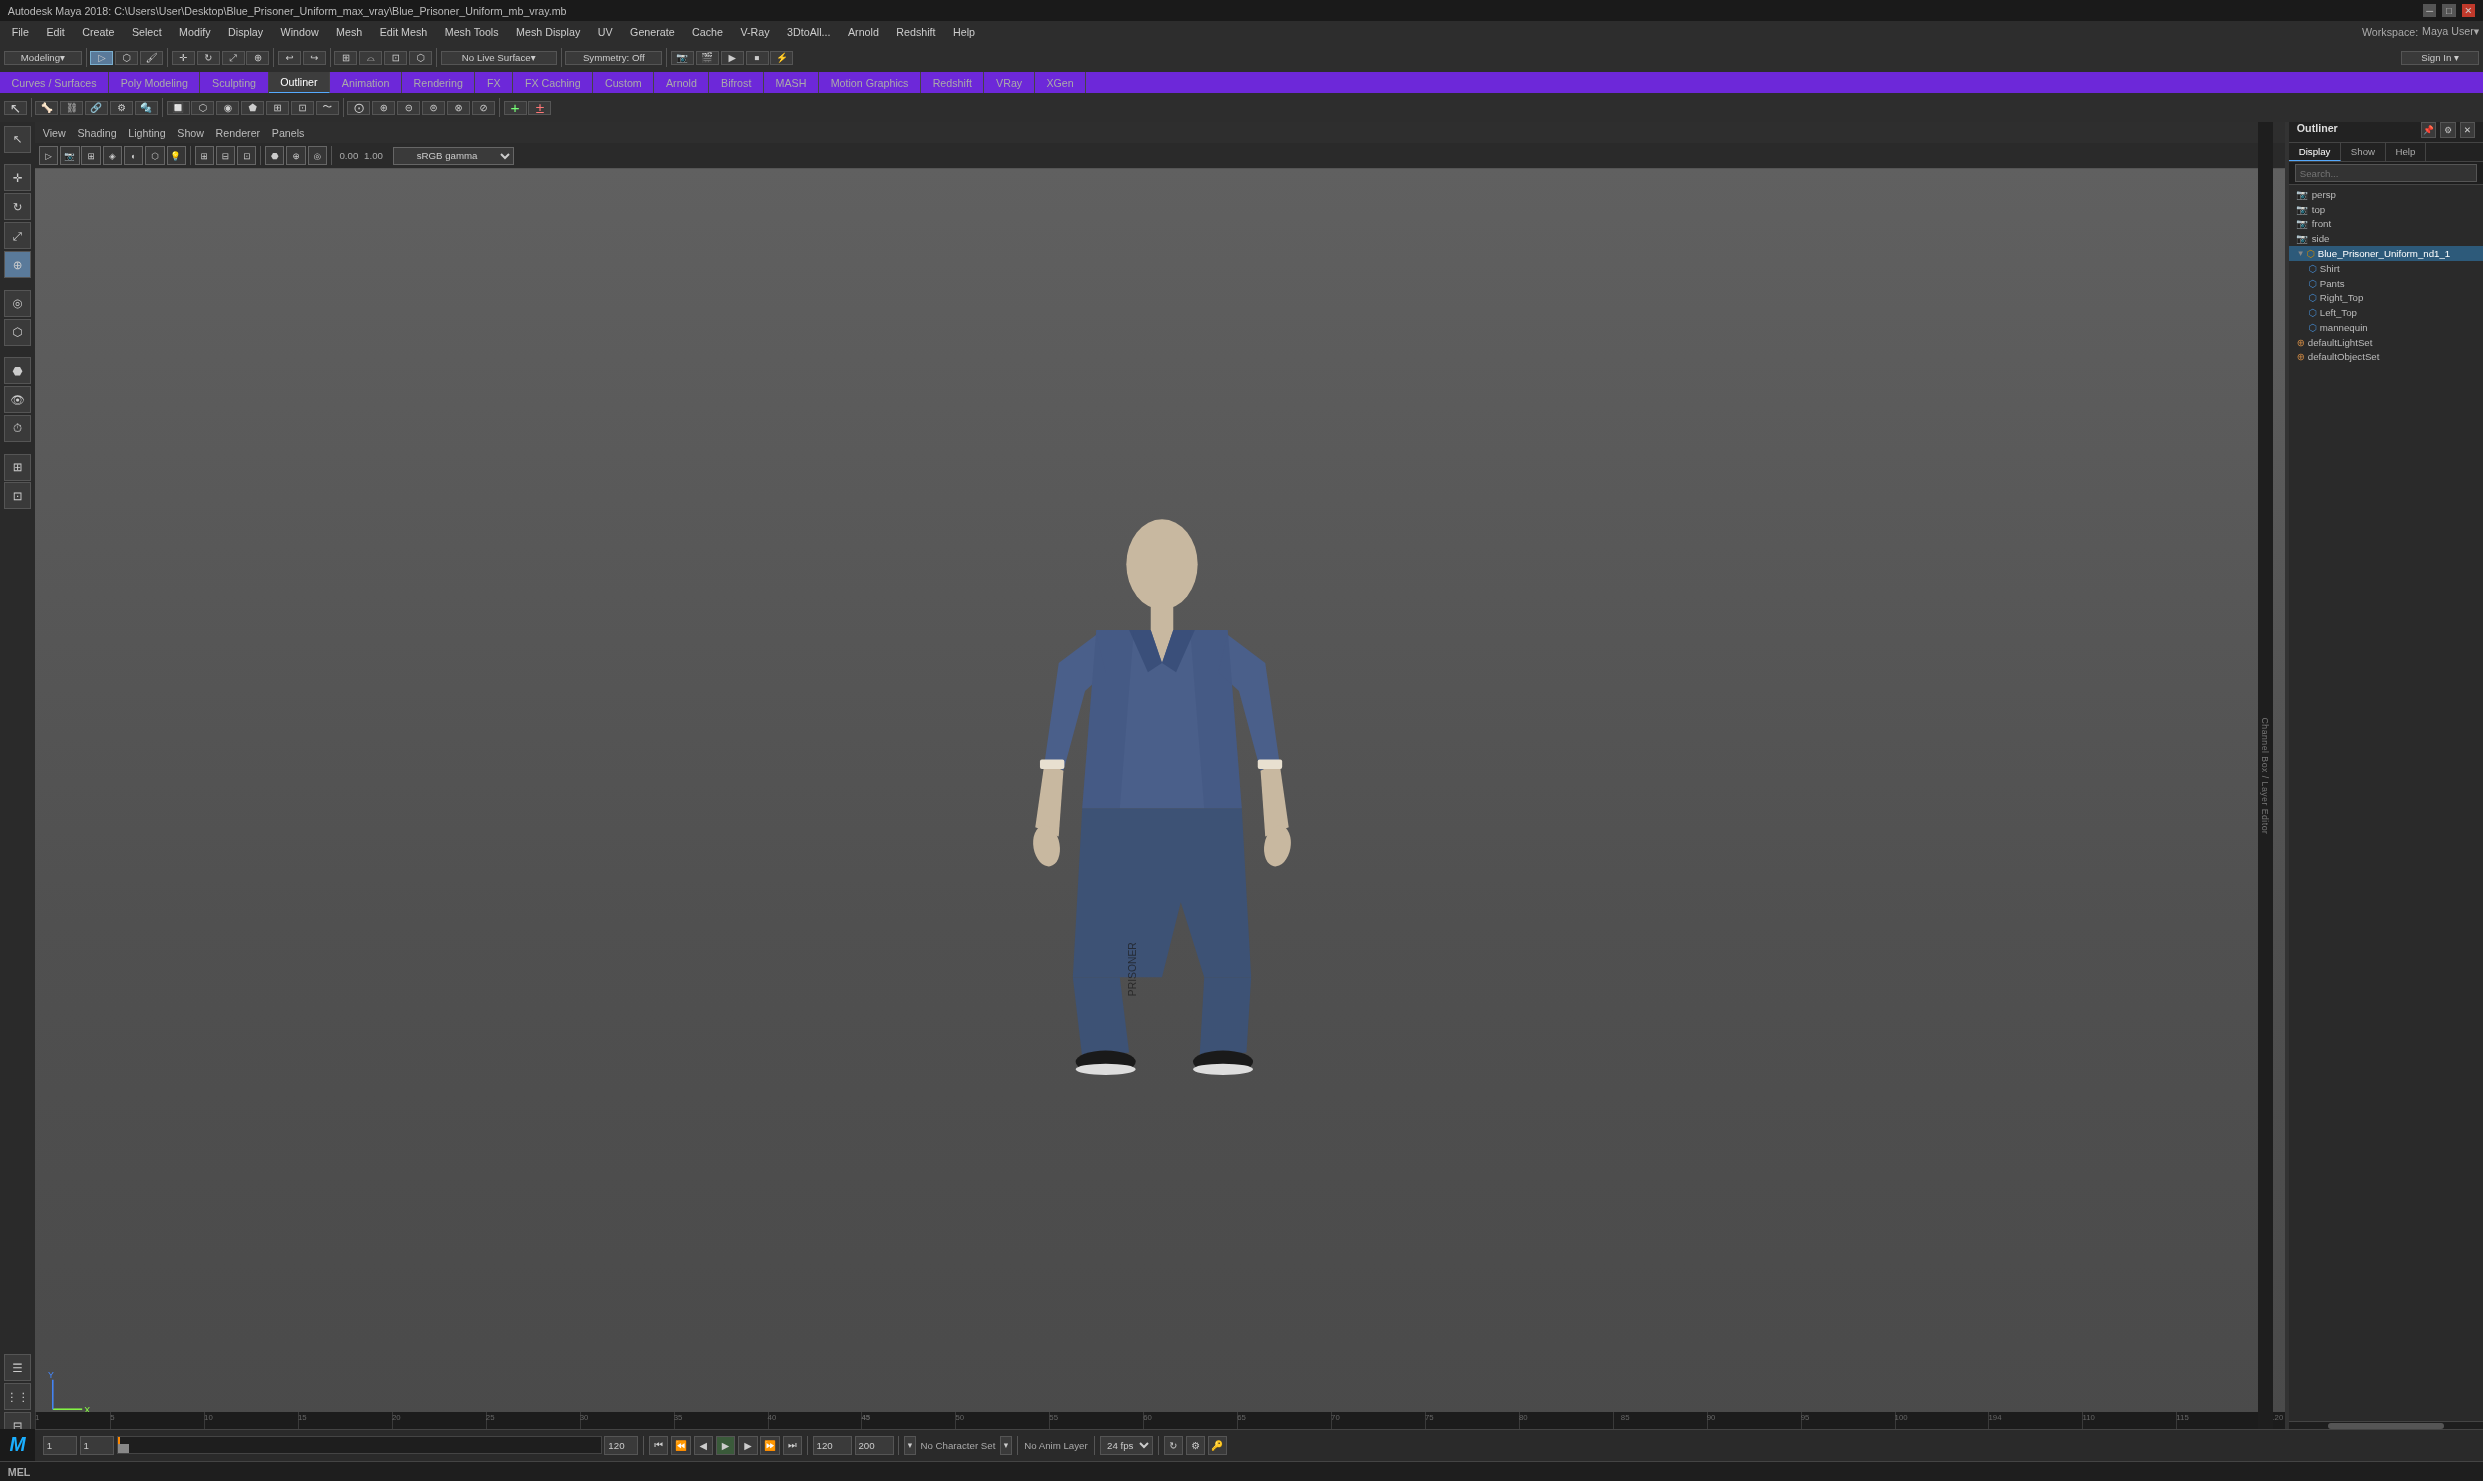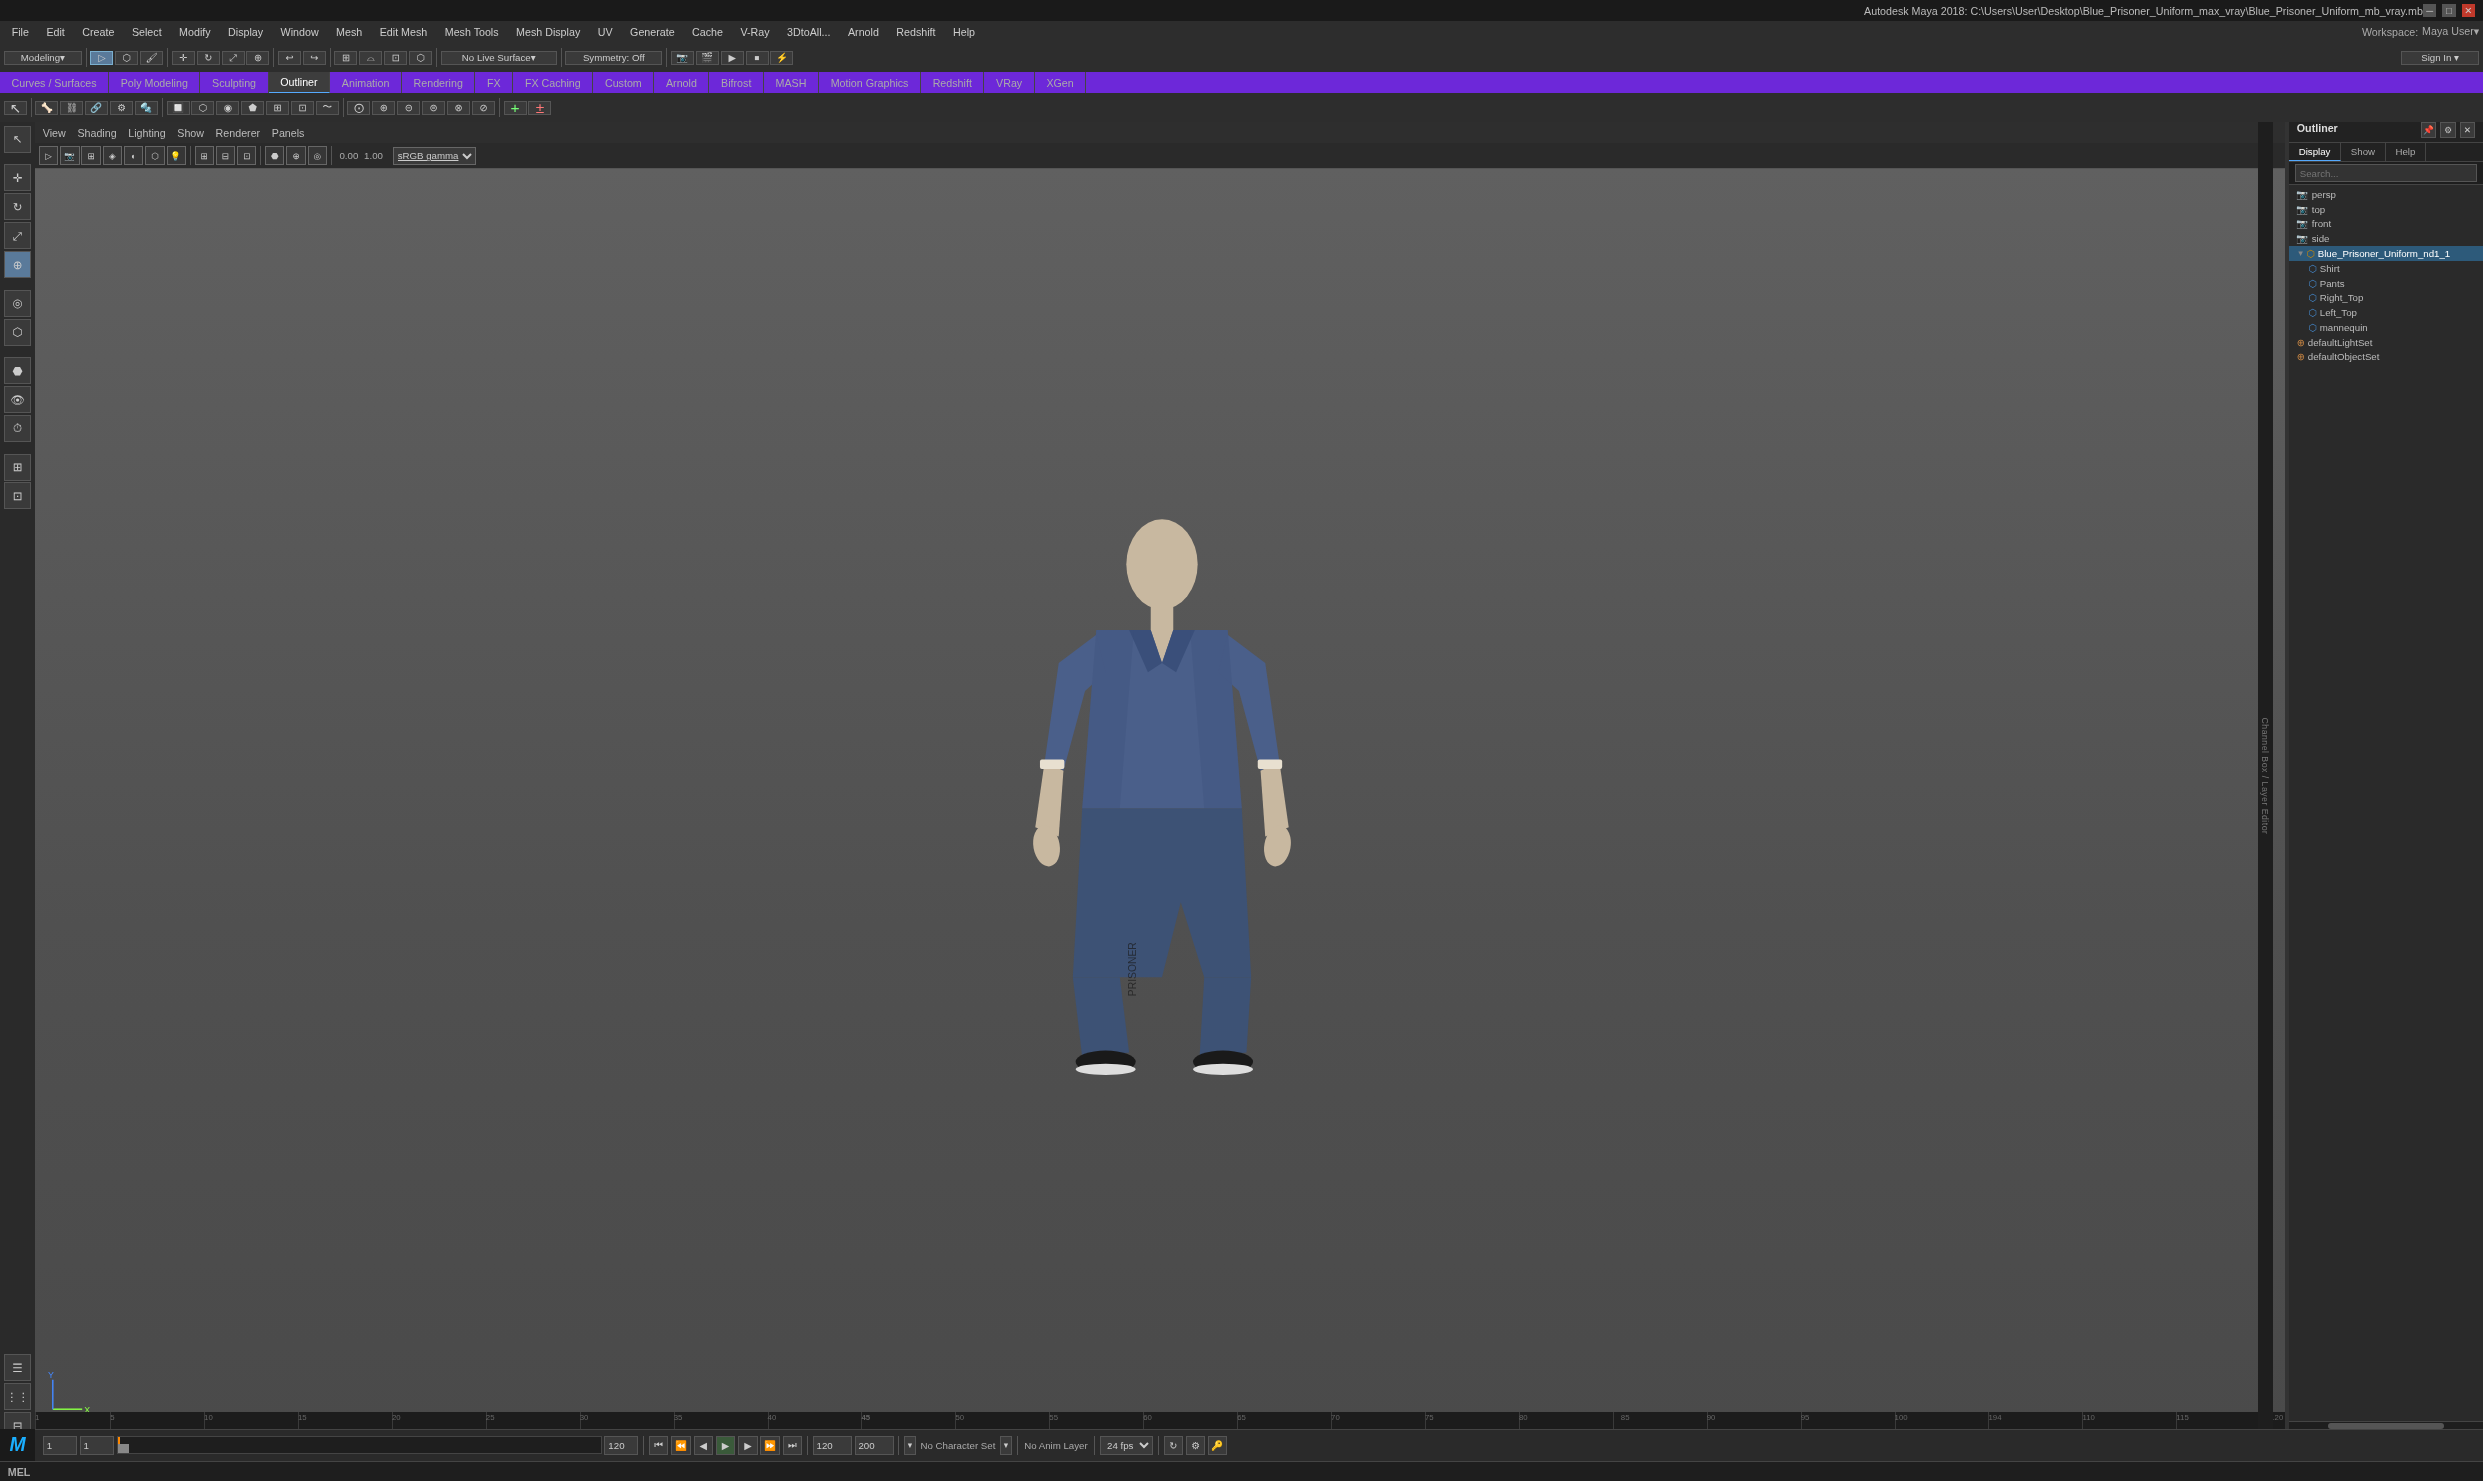--- a/index.html
+++ b/index.html
@@ -14,21 +14,21 @@
       position: relative;
     }
 
     
     #title-bar {
       width: 100%;
       height: 21.3px;
       background: #1a1a1a;
       display: flex;
       align-items: center;
-      justify-content: flex-end;
+      justify-content: space-between;
       padding: 0 7.8px;
       position: absolute;
       top: 0;
       z-index: 100;
     }
     #title-bar .title-text {
       color: #bbb;
       font-size: 10.7px;
     }
     #title-bar .win-controls {
@@ -229,24 +229,23 @@
       cursor: pointer;
       display: flex;
       align-items: center;
       justify-content: center;
     }
     .gamma-select {
       background: #3a3a3a;
       border: 1px solid #666;
       color: #ccc;
       font-size: 9.7px;
-      padding: 1px 0;
+      padding: 1px 19px;
       height: 17.5px;
       margin-left: 3.9px;
-      text-decoration: underline;
     }
 
     
     #figure-container {
       position: absolute;
       top: 47px;
       left: 0;
       right: 0;
       bottom: 0;
       display: flex;

